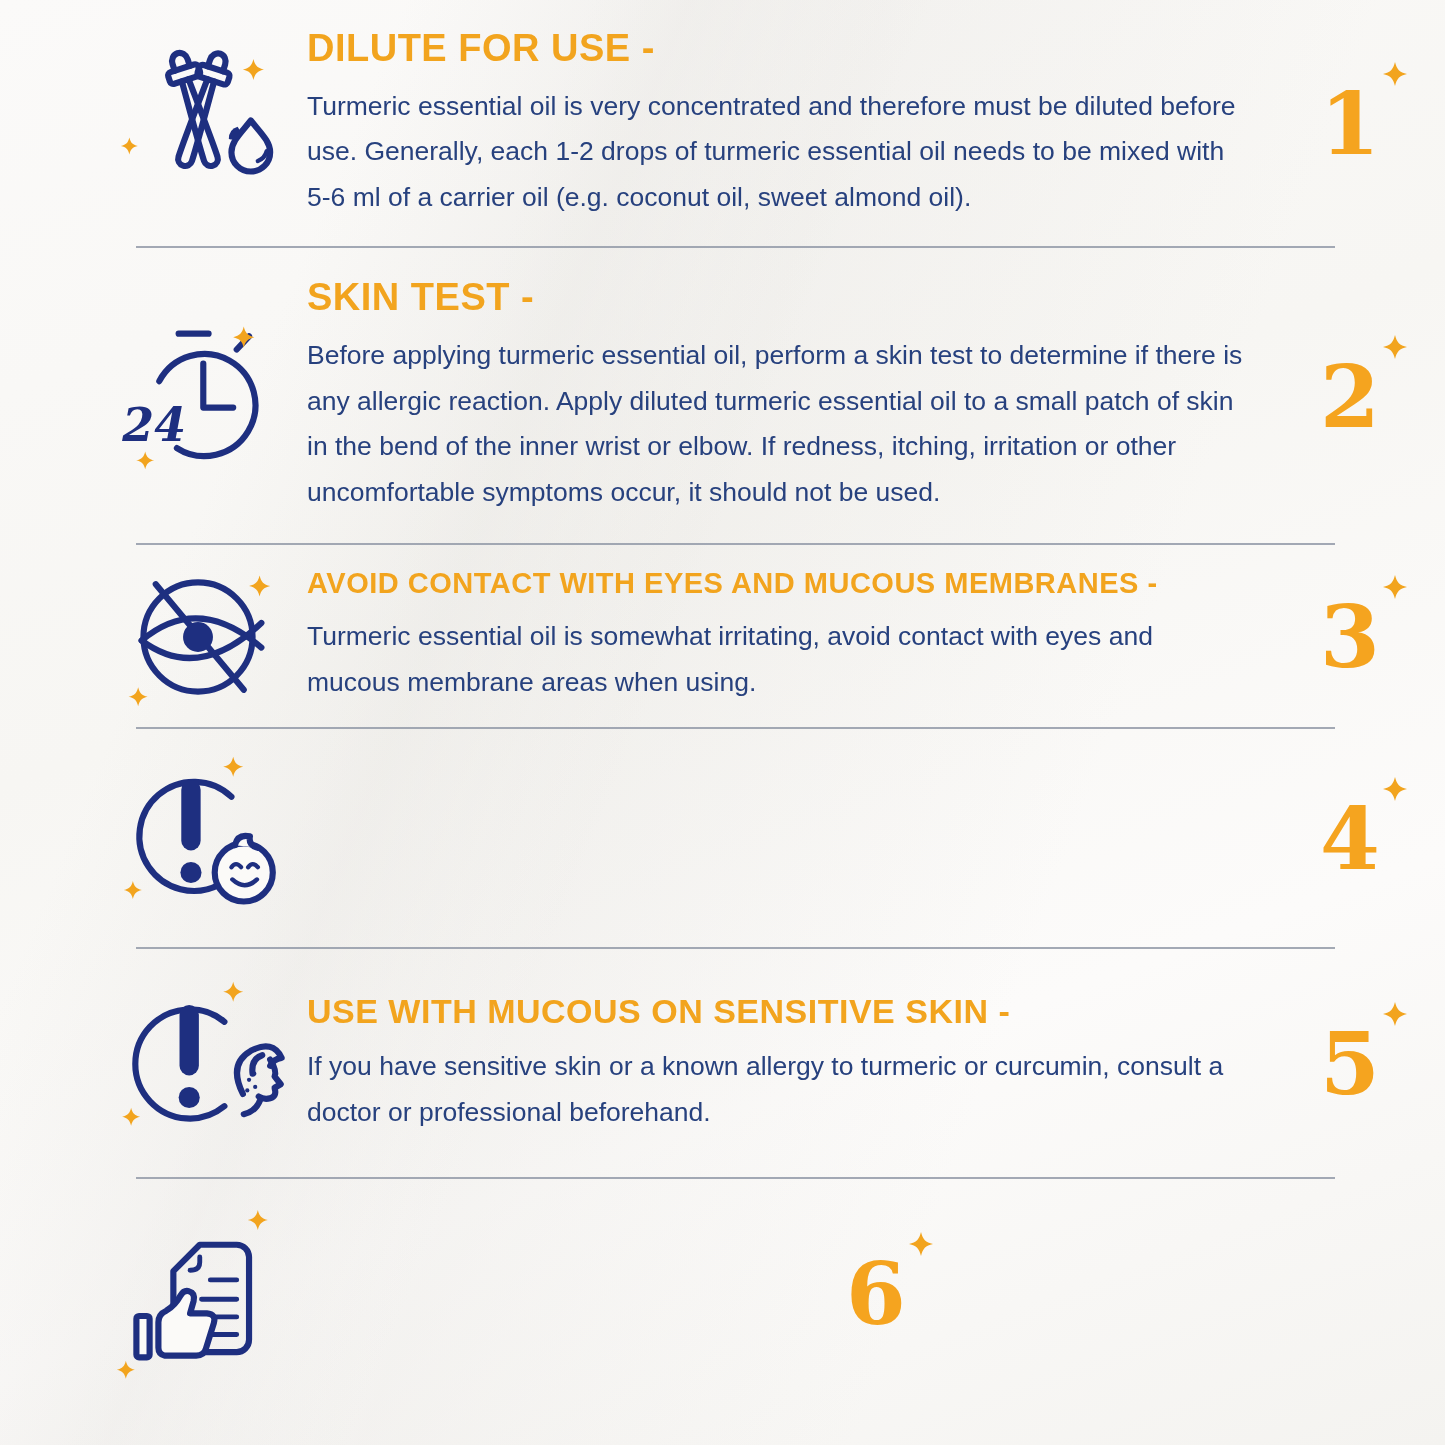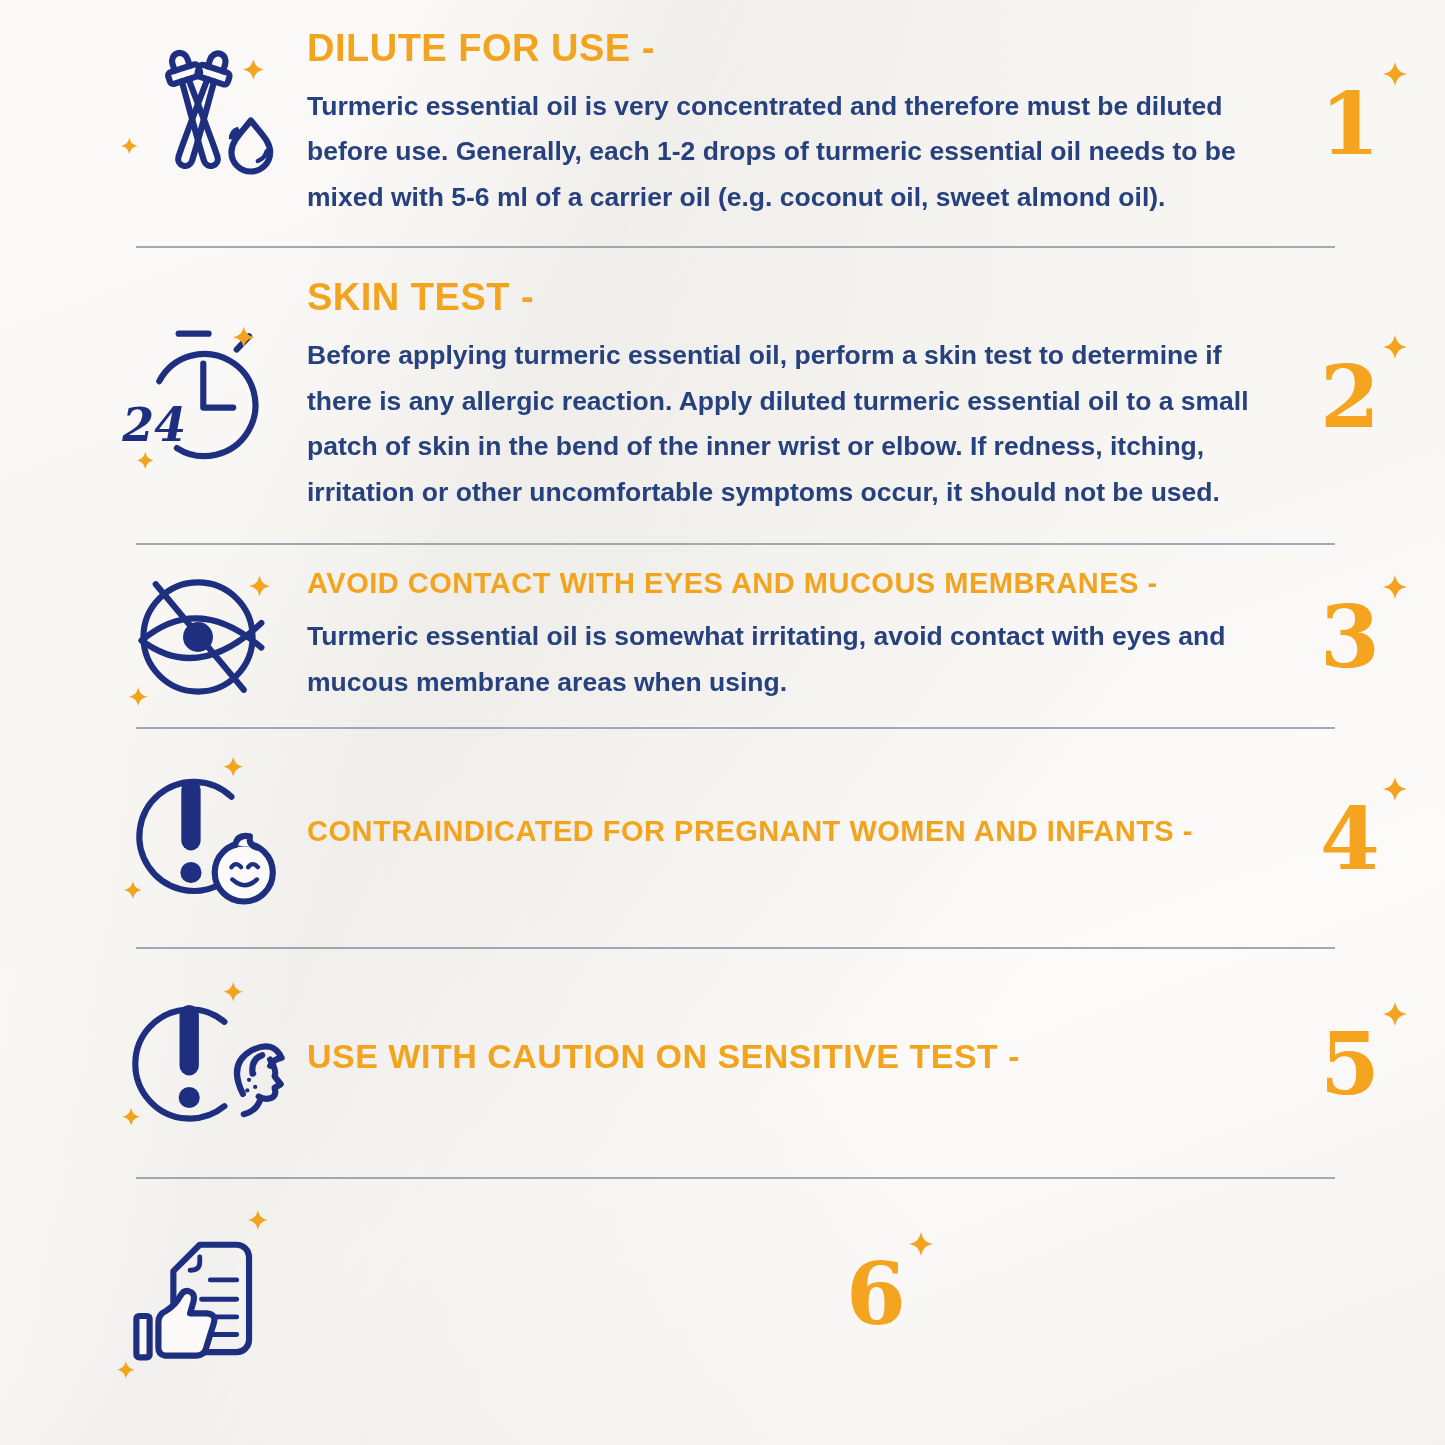--- a/index.html
+++ b/index.html
@@ -22,21 +22,21 @@
   .icon-wrap svg{width:100%;height:100%;display:block;}
   .text-col{width:948px;flex:none;display:flex;flex-direction:column;justify-content:center;padding-right:6px;box-sizing:border-box;}
   .heading{
     color:#F2A41E;font-weight:bold;letter-spacing:.5px;line-height:1.1;
     margin:0 0 14px 0;
   }
   .h-lg{font-size:38px}
   .h-md{font-size:34px}
   .h-sm{font-size:29px}
   .body-text{
-    color:#27417E;font-size:26.5px;line-height:1.72;margin:0;font-weight:bold;
+    color:#27417E;font-size:26.5px;line-height:1.72;margin:0;
   }
   .num-col{flex:1;display:flex;align-items:center;justify-content:center;position:relative;}
   .num{
     position:relative;color:#F5A41F;font-family:"DejaVu Serif", serif;font-weight:bold;
     font-size:86px;line-height:1;
   }
   .num .num-sparkle{position:absolute;top:-20px;right:-28px;width:26px;height:26px;}
   .ic{stroke:#1e2f80;stroke-width:7;fill:none;stroke-linecap:round;stroke-linejoin:round;}
   .ic-thick{stroke:#1e2f80;stroke-width:22;fill:none;stroke-linecap:round;}
   .fillnavy{fill:#1e2f80;stroke:none;}
@@ -158,21 +158,20 @@
             <path d="M138 132 q5 -7 11 0" stroke-width="5"></path>
             <path d="M157 132 q5 -7 11 0" stroke-width="5"></path>
             <path d="M139 146 q14 13 28 0" stroke-width="5"></path>
           </g>
           <path class="sp" transform="translate(140,18) scale(0.95)" d="M0 -12 C1.8 -4.5 4.5 -1.8 12 0 C4.5 1.8 1.8 4.5 0 12 C-1.8 4.5 -4.5 1.8 -12 0 C-4.5 -1.8 -1.8 -4.5 0 -12 Z"></path>
           <path class="sp" transform="translate(26,158) scale(0.85)" d="M0 -12 C1.8 -4.5 4.5 -1.8 12 0 C4.5 1.8 1.8 4.5 0 12 C-1.8 4.5 -4.5 1.8 -12 0 C-4.5 -1.8 -1.8 -4.5 0 -12 Z"></path>
         </svg>
       </div>
     </div>
     <div class="text-col">
-      <h2 class="heading h-sm">CONTRAINDICATED FOR PREGNANT WOMEN AND INFANTS -</h2>
     </div>
     <div class="num-col">
       <span class="num"><span>4</span>
         <svg class="num-sparkle" viewBox="-13 -13 26 26">
             <path class="sp" d="M0 -12 C1.8 -4.5 4.5 -1.8 12 0 C4.5 1.8 1.8 4.5 0 12 C-1.8 4.5 -4.5 1.8 -12 0 C-4.5 -1.8 -1.8 -4.5 0 -12 Z"></path>
           </svg>
       </span>
     </div>
   </div>
 
@@ -196,21 +195,22 @@
             <circle cx="165" cy="126" r="2.4"></circle>
             <circle cx="156" cy="130" r="2.4"></circle>
             <circle cx="164" cy="111" r="2.4"></circle>
           </g>
           <path class="sp" transform="translate(140,18) scale(0.95)" d="M0 -12 C1.8 -4.5 4.5 -1.8 12 0 C4.5 1.8 1.8 4.5 0 12 C-1.8 4.5 -4.5 1.8 -12 0 C-4.5 -1.8 -1.8 -4.5 0 -12 Z"></path>
           <path class="sp" transform="translate(24,160) scale(0.85)" d="M0 -12 C1.8 -4.5 4.5 -1.8 12 0 C4.5 1.8 1.8 4.5 0 12 C-1.8 4.5 -4.5 1.8 -12 0 C-4.5 -1.8 -1.8 -4.5 0 -12 Z"></path>
         </svg>
       </div>
     </div>
     <div class="text-col">
-      <h2 class="heading h-md">USE WITH CAUTION ON SENSITIVE TEST -</h2>
+      <h2 class="heading h-md">USE WITH MUCOUS ON SENSITIVE SKIN -</h2>
+      <p class="body-text">If you have sensitive skin or a known allergy to turmeric or curcumin, consult a doctor or professional beforehand.</p>
     </div>
     <div class="num-col">
       <span class="num"><span>5</span>
         <svg class="num-sparkle" viewBox="-13 -13 26 26">
             <path class="sp" d="M0 -12 C1.8 -4.5 4.5 -1.8 12 0 C4.5 1.8 1.8 4.5 0 12 C-1.8 4.5 -4.5 1.8 -12 0 C-4.5 -1.8 -1.8 -4.5 0 -12 Z"></path>
           </svg>
       </span>
     </div>
   </div>
 

